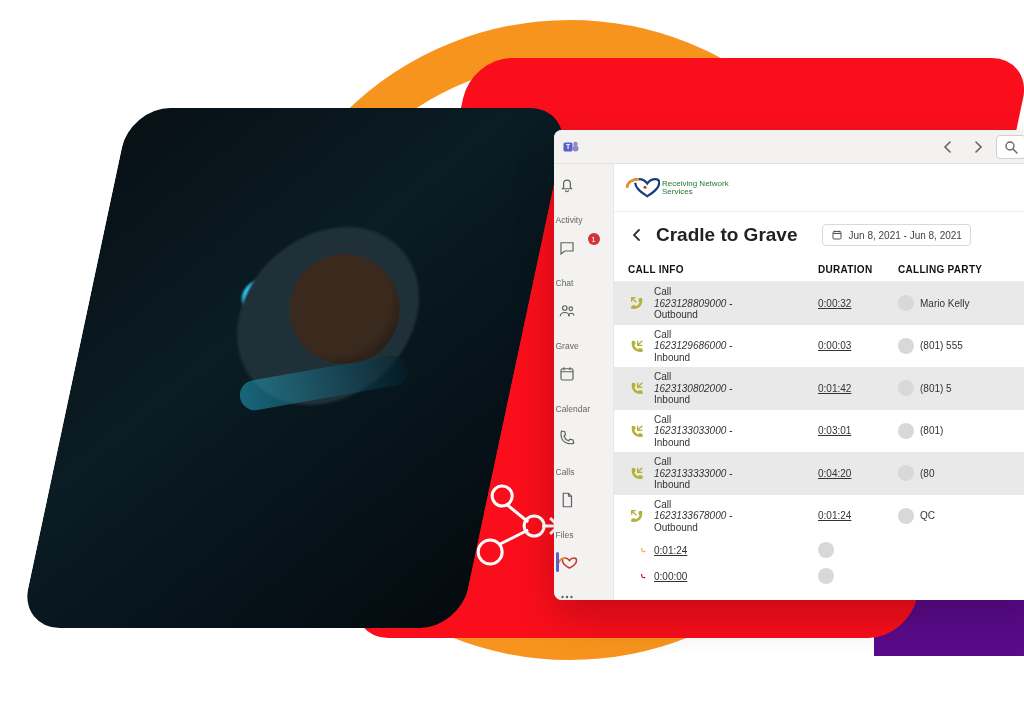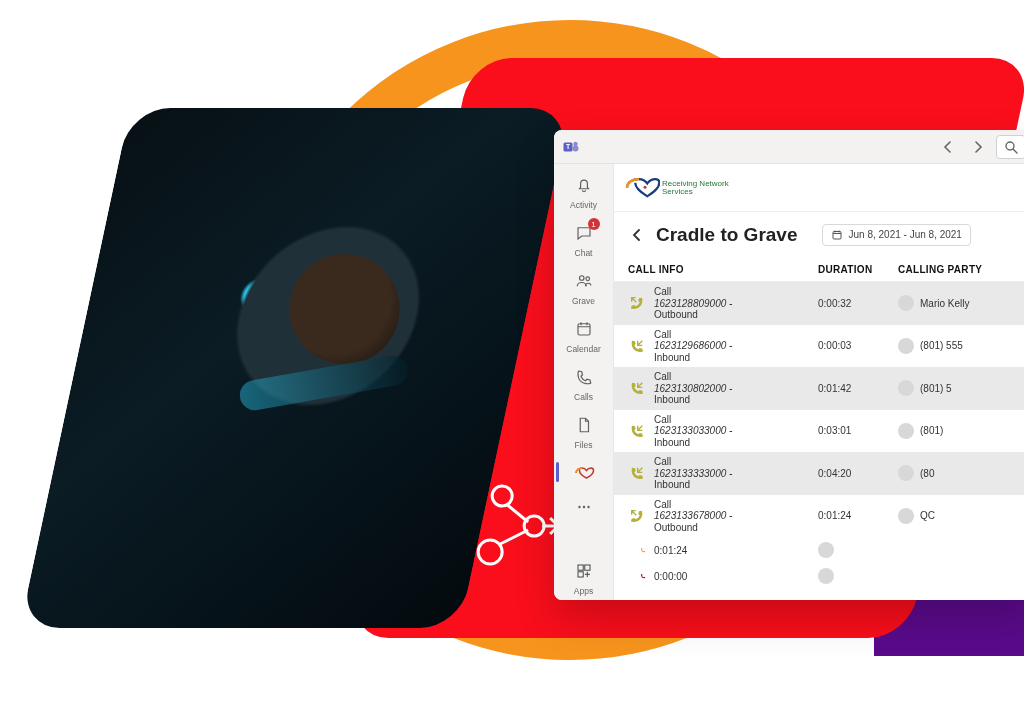--- a/index.html
+++ b/index.html
@@ -104,21 +104,21 @@
 
   
   .body-row { flex:1; display:flex; overflow:hidden; }
   .rail {
     width: 60px; background:#f3f2f1; border-right:1px solid #e8e8e8;
     display:flex; flex-direction:column; align-items:center; padding-top:4px;
     gap:2px;
   }
   .rail-item {
     width: 56px; padding:6px 0 4px;
-    display:flex; flex-direction:column; align-items:center; gap:4px;
+    display:flex; flex-direction:column; align-items:flex-start; gap:19px;
     color:#666; cursor:pointer; font-size:9px; position:relative;
   }
   .rail-item.selected-app::before{
     content:""; position:absolute; left:0; top:6px; bottom:6px; width:3px;
     background:#5b5fc7; border-radius:2px;
   }
   .rail-item .ico { width:22px; height:22px; display:flex; align-items:center; justify-content:center; color:#616161;}
   .rail-item .lbl { font-size:8.5px; }
   .badge {
     position:absolute; top:2px; right:12px;
@@ -141,21 +141,21 @@
   .brand-text { font-size:8px; color:#273; line-height:1; margin-left:2px;}
   .title-row {
     display:flex; align-items:center; gap:10px; padding:12px 14px 10px;
   }
   .back-chevron {
     width:18px; height:18px; display:flex; align-items:center; justify-content:center;
     color:#444; cursor:pointer; background:none; border:none; font-size:14px;
   }
   .page-title { font-weight:700; font-size:19px; color:#222; }
   .date-chip {
-    margin-left:14px; display:flex; gap:6px;
+    margin-left:14px; display:flex; align-items:center; gap:6px;
     border:1px solid #d9d9d9; border-radius:4px; padding:4px 8px; font-size:10px; color:#444;
     cursor:pointer; background:#fff;
   }
 
   .thead {
     display:grid; grid-template-columns: 190px 80px 1fr;
     padding:8px 14px 6px; font-size:10px; font-weight:800; letter-spacing:.3px;
     color:#111; border-bottom:1px solid #eee;
   }
 
@@ -167,21 +167,21 @@
   .row.alt { background:#e9e9e9; }
   .row .callinfo { line-height:1.15; }
   .row .callinfo .t { font-size:10px; }
   .row .callinfo .id { font-size:10px;font-style:italic; }
   .row .callinfo .dir { font-size:10px; }
   .avatar-dot {
     width:16px; height:16px; border-radius:50%; background:#d8d8d8;
   }
   .call-ico { width:18px; height:18px; display:flex; align-items:center; justify-content:center;}
   .call-ico.out svg { transform: scaleX(-1); }
-  .dur { font-size:10px; }
+  .dur { font-size:10px;text-decoration:underline; }
 
   
   .purple-block{
     position:absolute; right:0; bottom:60px; width:150px; height:60px;
     background:#5a0a8a; z-index:0;
   }
 </style>
 </head>
 <body>
 

